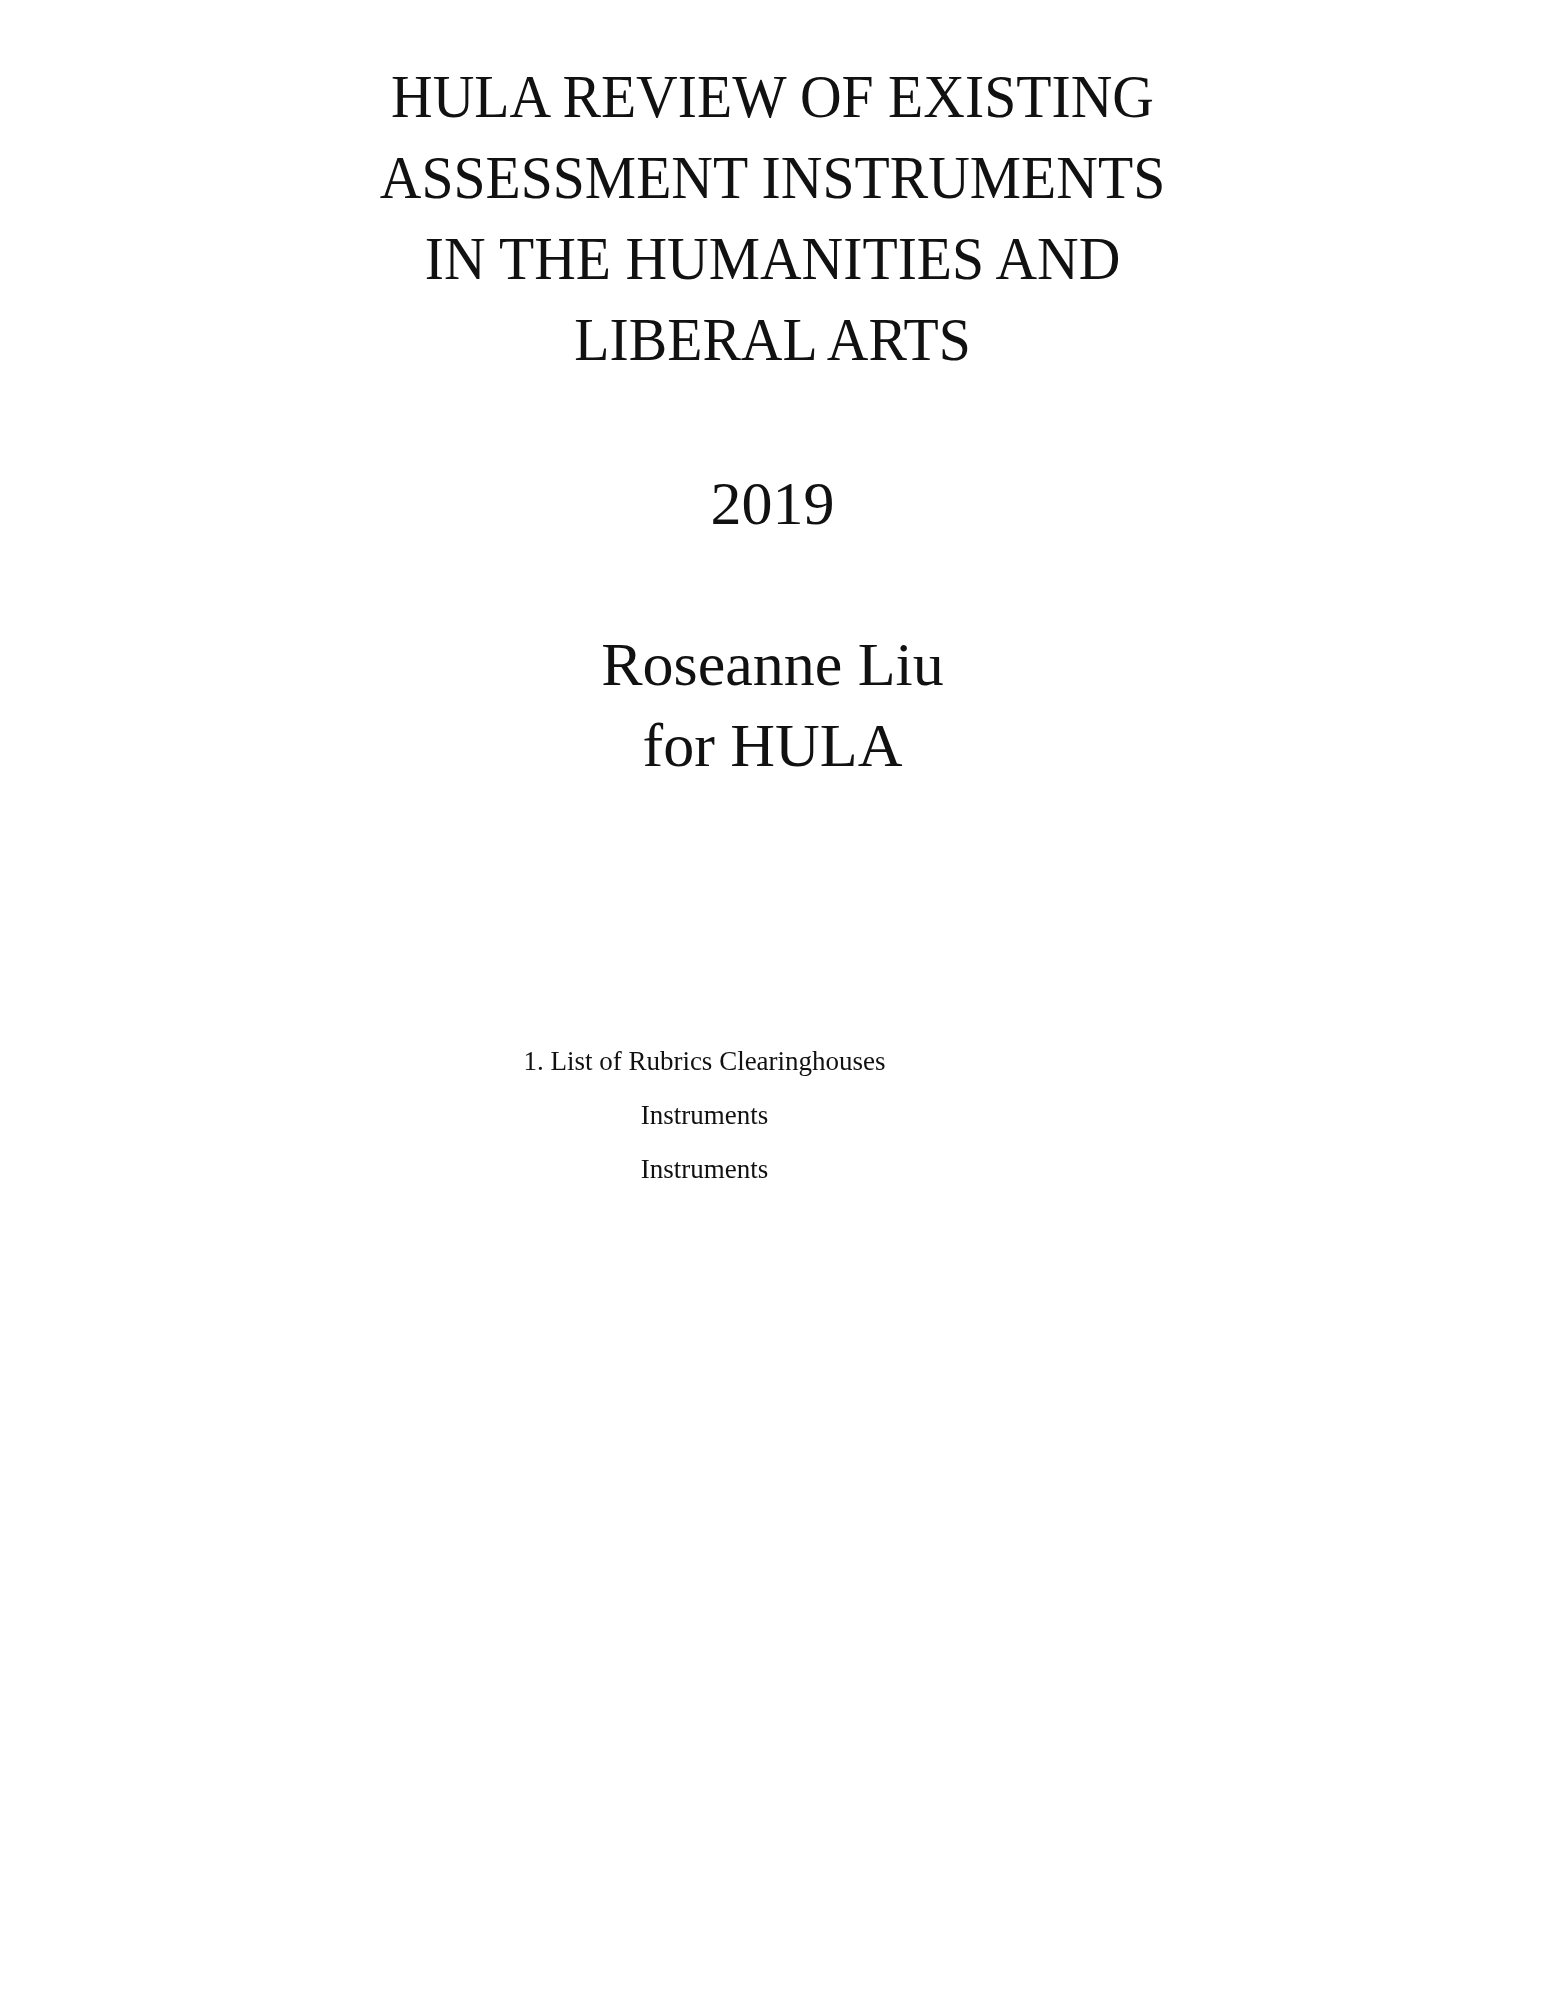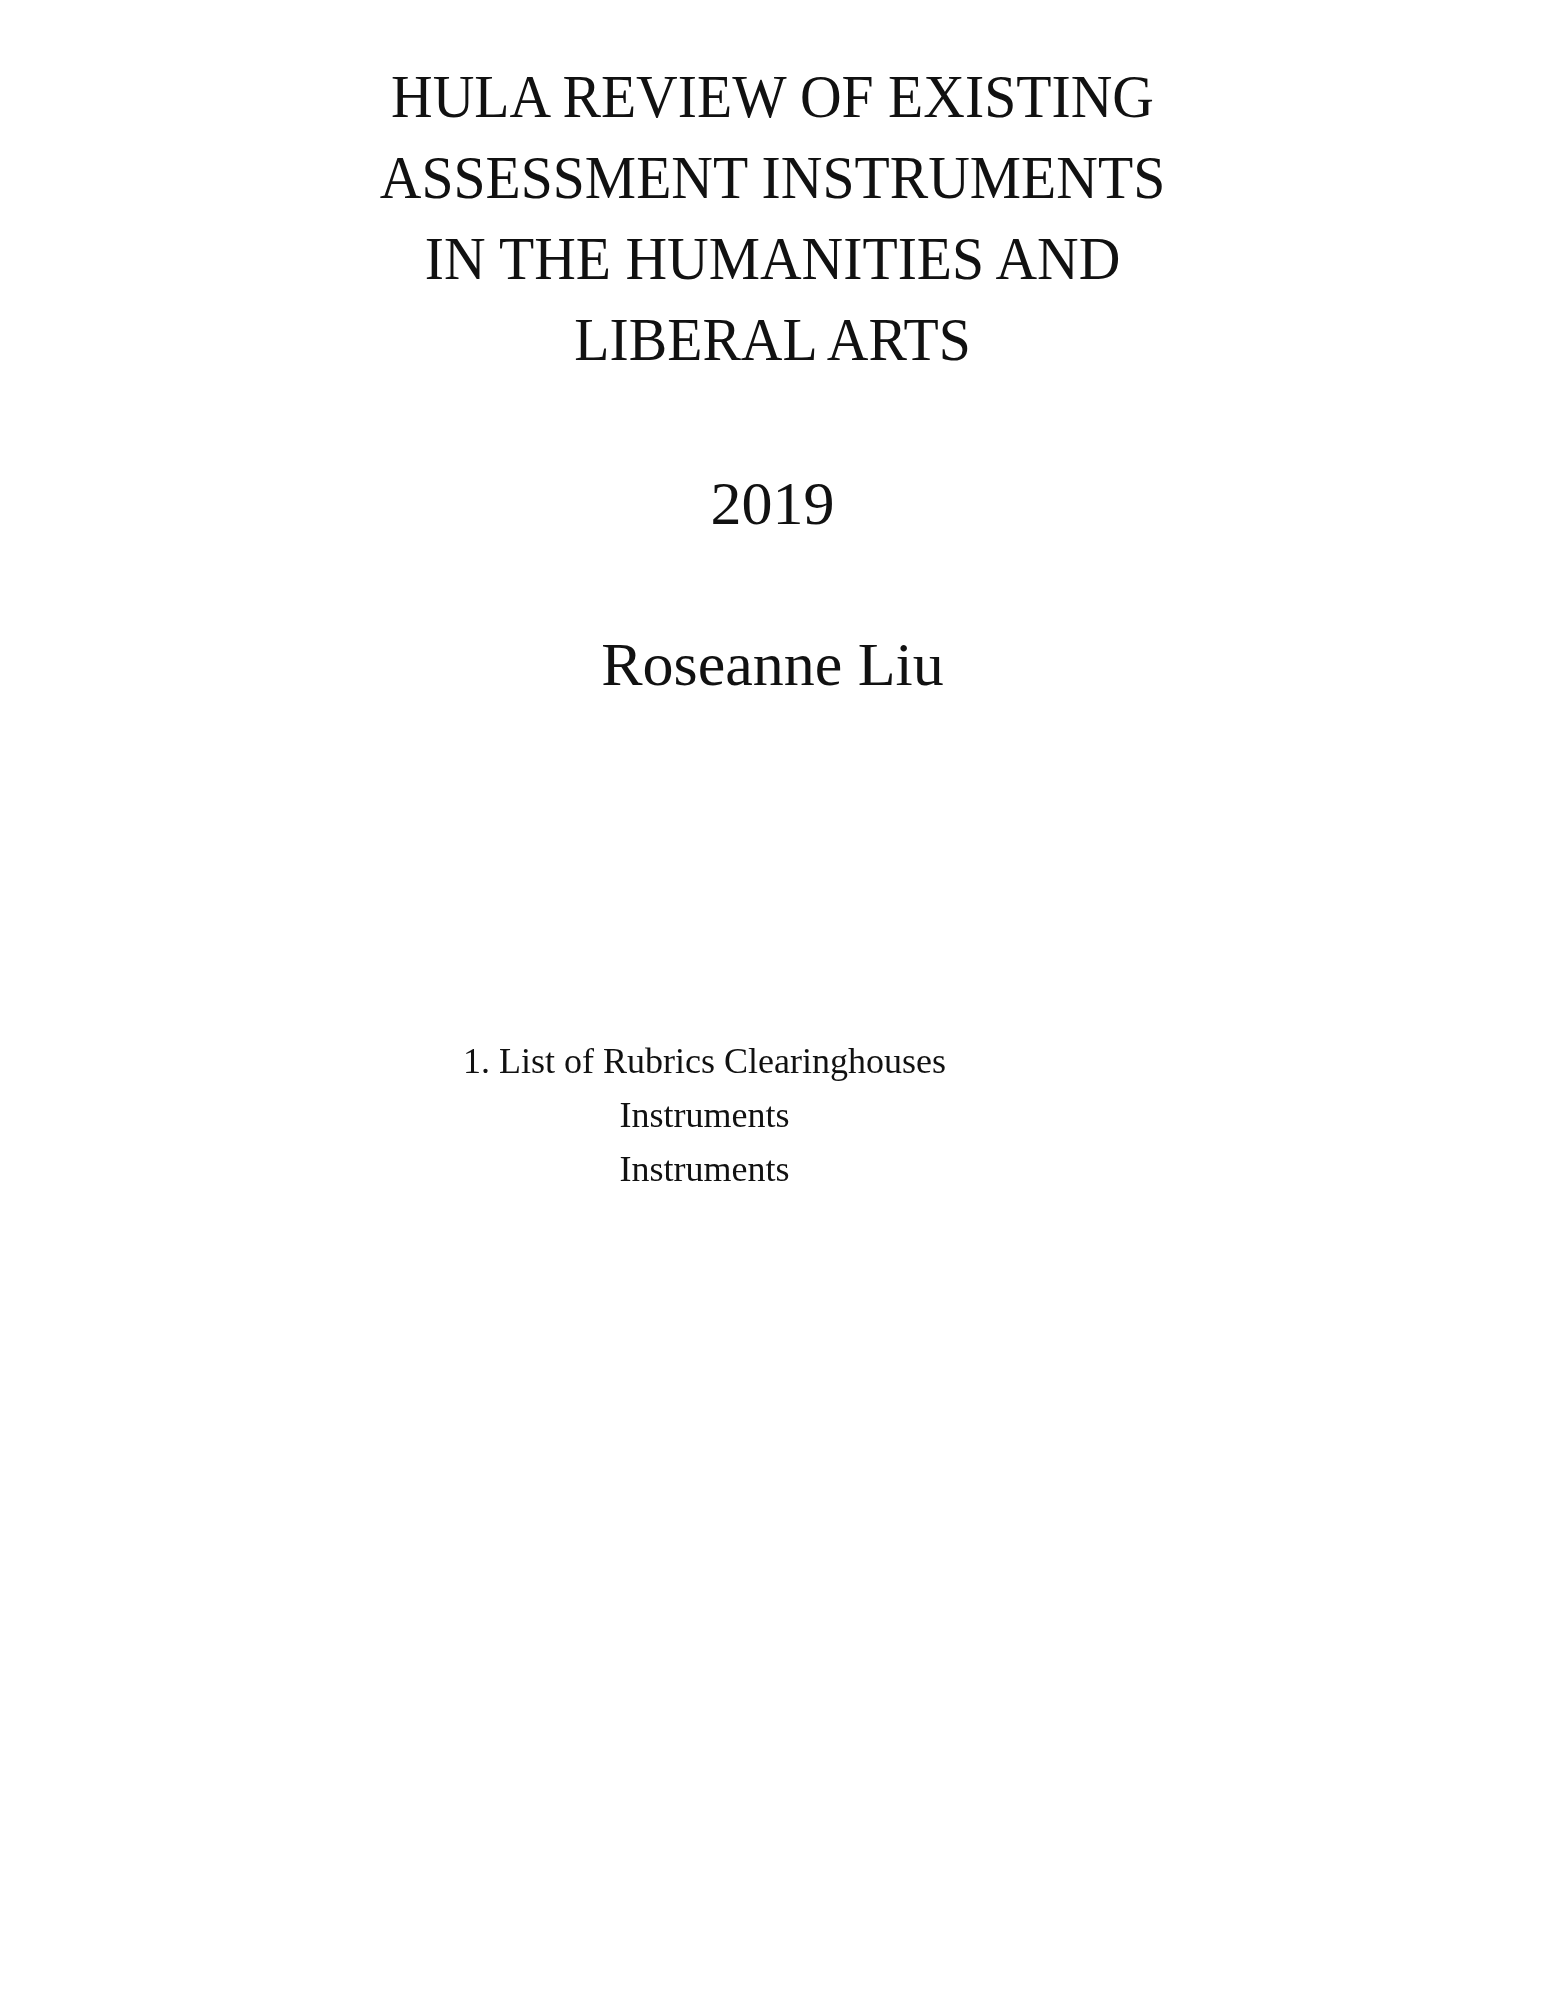--- a/index.html
+++ b/index.html
@@ -46,40 +46,41 @@
       font-size: 62px;
       line-height: 81px;
     }
     .author .line { display: block; white-space: nowrap; }
     .contents {
       position: absolute;
       left: 0;
       width: 1409px;
       top: 1034px;
       text-align: center;
-      font-size: 36px;
+      font-size: 27px;
       line-height: 54px;
     }
     .contents .item { display: block; }
     .contents .item .row { display: block; white-space: nowrap; }
   </style>
 </head>
 <body>
 
 <div class="title">
   <span class="line">HULA REVIEW OF EXISTING</span>
   <span class="line">ASSESSMENT INSTRUMENTS</span>
   <span class="line">IN THE HUMANITIES AND</span>
   <span class="line">LIBERAL ARTS</span>
 </div>
 
 <div class="year">2019</div>
 
 <div class="author">
   <span class="line">Roseanne Liu</span>
+  <span class="line">for HULA</span>
 </div>
 
 <div class="contents">
   <div class="item">
     <span class="row">1. List of Rubrics Clearinghouses</span>
   </div>
   <div class="item">
     <span class="row">Instruments</span>
   </div>
   <div class="item">

